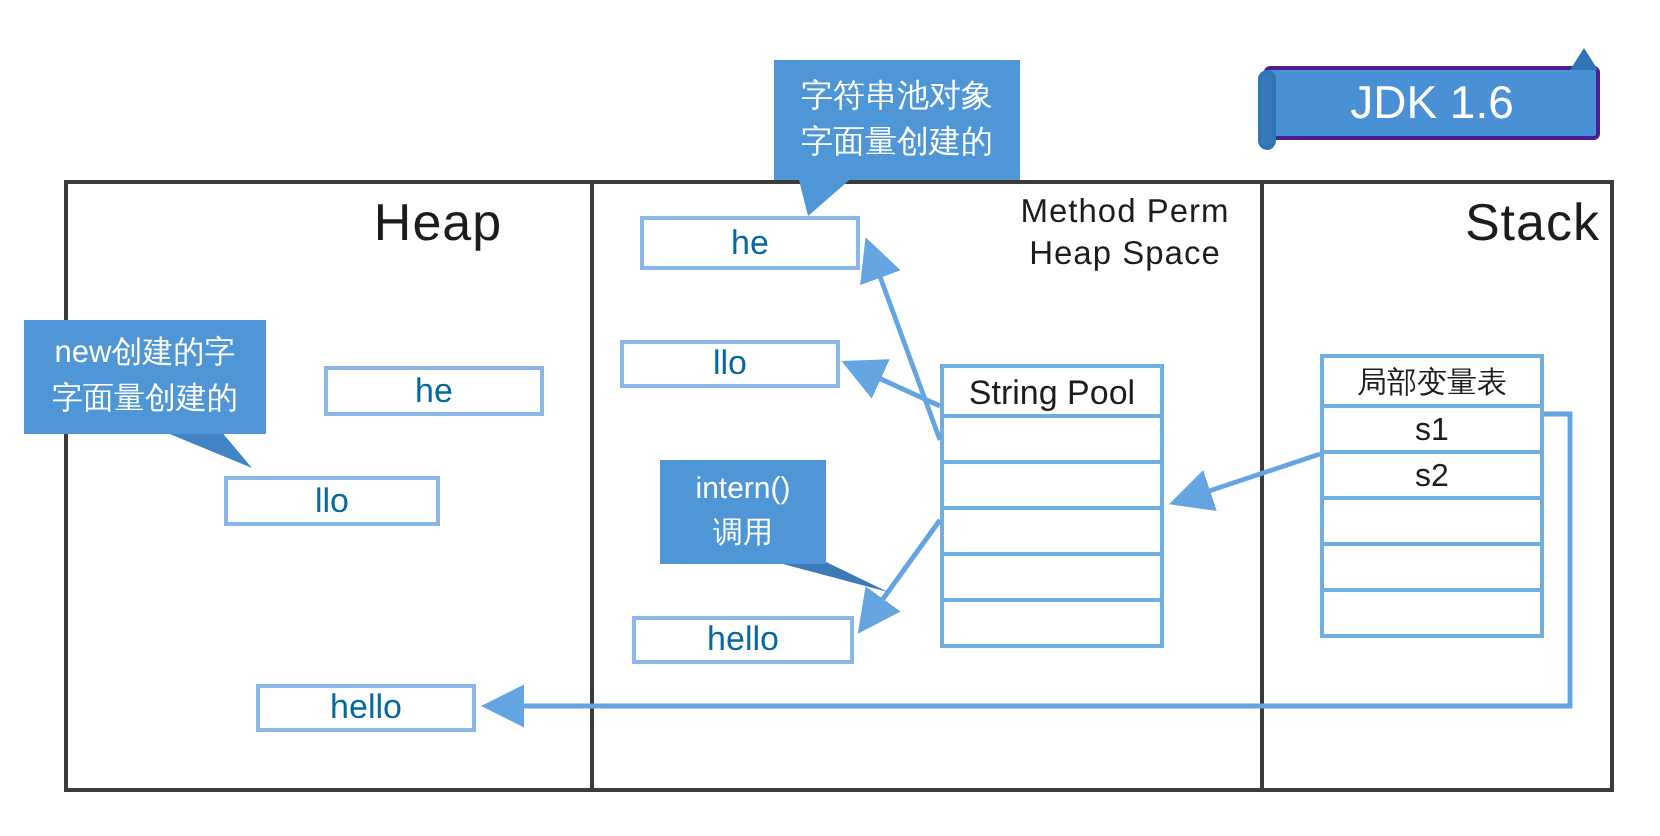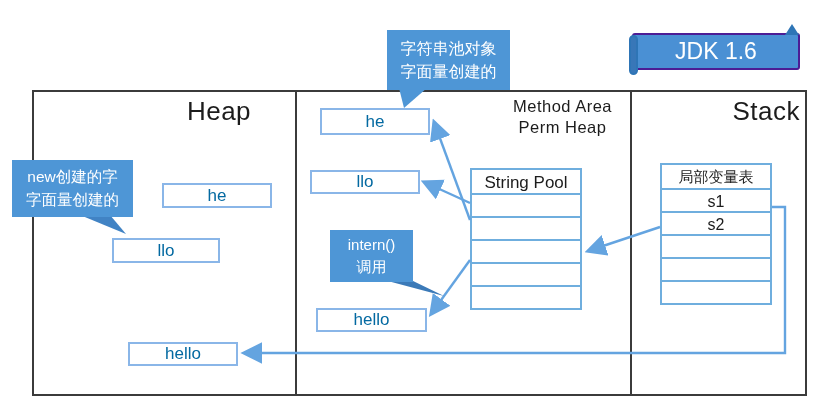--- a/index.html
+++ b/index.html
@@ -16,21 +16,21 @@
   
   .sbox{position:absolute;background:#ffffff;border:2px solid #8ab6e8;
         display:flex;align-items:center;justify-content:center;
         font-size:17px;color:#0369a1;box-sizing:border-box;}
   
   .vtable{position:absolute;box-sizing:border-box;}
   .vtable .cell{box-sizing:border-box;border:2px solid #6faede;border-bottom:none;
         background:#fff;display:flex;align-items:center;justify-content:center;
         color:#1c1c1c;}
   .vtable .cell:last-child{border-bottom:2px solid #6faede;}
-  .vtable .head{font-size:17px;}
+  .vtable .head{font-size:17px;margin-top:14px;}
   
   .tip{position:absolute;background:#4e96d6;color:#ffffff;text-align:center;
        display:flex;flex-direction:column;align-items:center;justify-content:center;
        box-sizing:border-box;}
   .tip div{line-height:1.45;}
   
   .banner{position:absolute;left:632px;top:33px;width:168px;height:37px;
           background:#4a90d4;border:2px solid #4c1d95;border-radius:3px;
           display:flex;align-items:center;justify-content:center;
           color:#ffffff;font-size:23px;box-sizing:border-box;}
@@ -46,22 +46,22 @@
 
 <div id="canvas">
 
   <div class="frame">
     <div class="divider" style="left:261px;"></div>
     <div class="divider" style="left:596px;"></div>
   </div>
 
   <div class="region-label" style="left:150px;top:96px;width:138px;text-align:center;">Heap</div>
   <div class="region-label small" style="left:500px;top:96px;width:125px;">
-    <div>Method Area</div>
-    <div>Perm Heap</div>
+    <div>Method Perm</div>
+    <div>Heap Space</div>
   </div>
   <div class="region-label" style="left:700px;top:96px;width:100px;text-align:right;">Stack</div>
 
   <div class="sbox" style="left:320px;top:108px;width:110px;height:27px;">he</div>
   <div class="sbox" style="left:310px;top:170px;width:110px;height:24px;">llo</div>
   <div class="sbox" style="left:316px;top:308px;width:111px;height:24px;">hello</div>
 
   <div class="sbox" style="left:162px;top:183px;width:110px;height:25px;">he</div>
   <div class="sbox" style="left:112px;top:238px;width:108px;height:25px;">llo</div>
   <div class="sbox" style="left:128px;top:342px;width:110px;height:24px;">hello</div>

